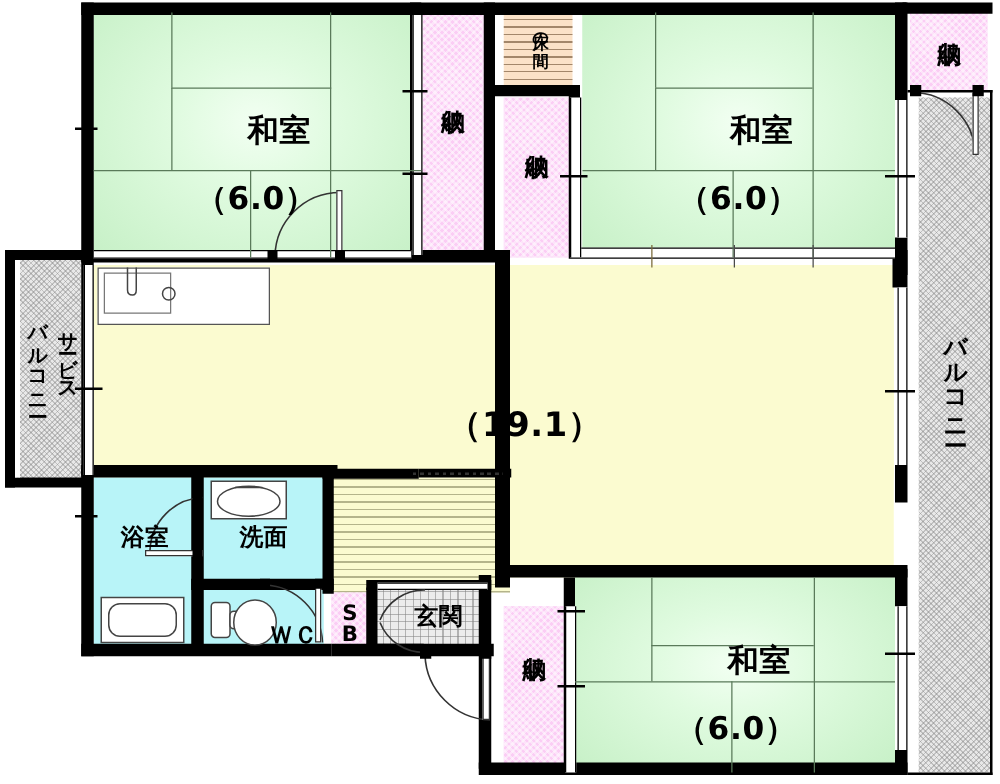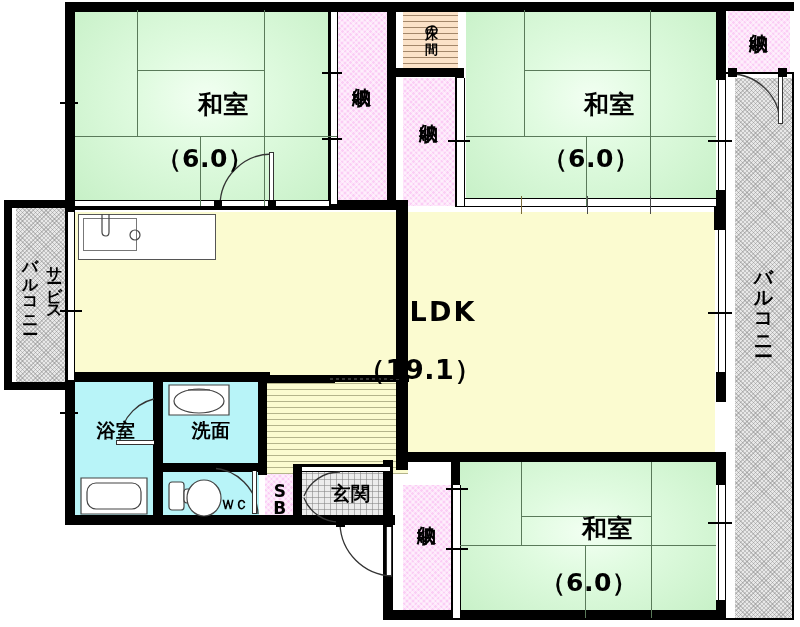--- a/index.html
+++ b/index.html
@@ -61,21 +61,21 @@
     letter-spacing:.02em;
   }
   .lab.v{writing-mode:vertical-rl;text-orientation:upright;white-space:nowrap;letter-spacing:.06em;}
   .rm{font-size:25px;}
   .rm .sz{font-size:25px;display:block;}
   .ldklab{font-size:27px;letter-spacing:.08em;}
   .ldklab .sz{font-size:27px;display:block;letter-spacing:.02em;}
   .sm{font-size:19px;}
   .xs{font-size:16px;}
   .tiny{font-size:13px;}
-  .wc{font-size:13px;letter-spacing:.03em;}
+  .wc{font-size:19px;letter-spacing:.03em;}
   .sb{font-size:17px;line-height:1.0;}
 
   
   .fx{position:absolute;border:1px solid #555;background:#fff;box-sizing:border-box;}
   svg.fxsvg{position:absolute;overflow:visible;}
   svg.fxsvg path,svg.fxsvg line,svg.fxsvg rect,svg.fxsvg ellipse,svg.fxsvg circle{
     fill:none;stroke:#444;stroke-width:1.2;vector-effect:non-scaling-stroke;
   }
   svg.fxsvg .fill{fill:#ffffff;}
   svg.fxsvg .door{stroke:#333;stroke-width:1.3;}
@@ -290,21 +290,20 @@
     <span>和室</span>
     <span class="sz">（6.0）</span>
   </div>
 
   <div class="lab rm" style="left:524px;top:488px;width:130px;">
     <span>和室</span>
     <span class="sz">（6.0）</span>
   </div>
 
   <div class="lab ldklab" style="left:340px;top:268px;width:160px;">
-    <span>LDK</span>
     <span class="sz">（19.1）</span>
   </div>
 
   <div class="lab v sm" style="left:352px;top:72px;"><span>収納</span></div>
   <div class="lab v sm" style="left:419px;top:108px;"><span>収納</span></div>
   <div class="lab v sm" style="left:749px;top:18px;"><span>収納</span></div>
   <div class="lab v sm" style="left:417px;top:510px;"><span>収納</span></div>
 
   <div class="lab v tiny" style="left:424px;top:16px;"><span>床の間</span></div>
 

